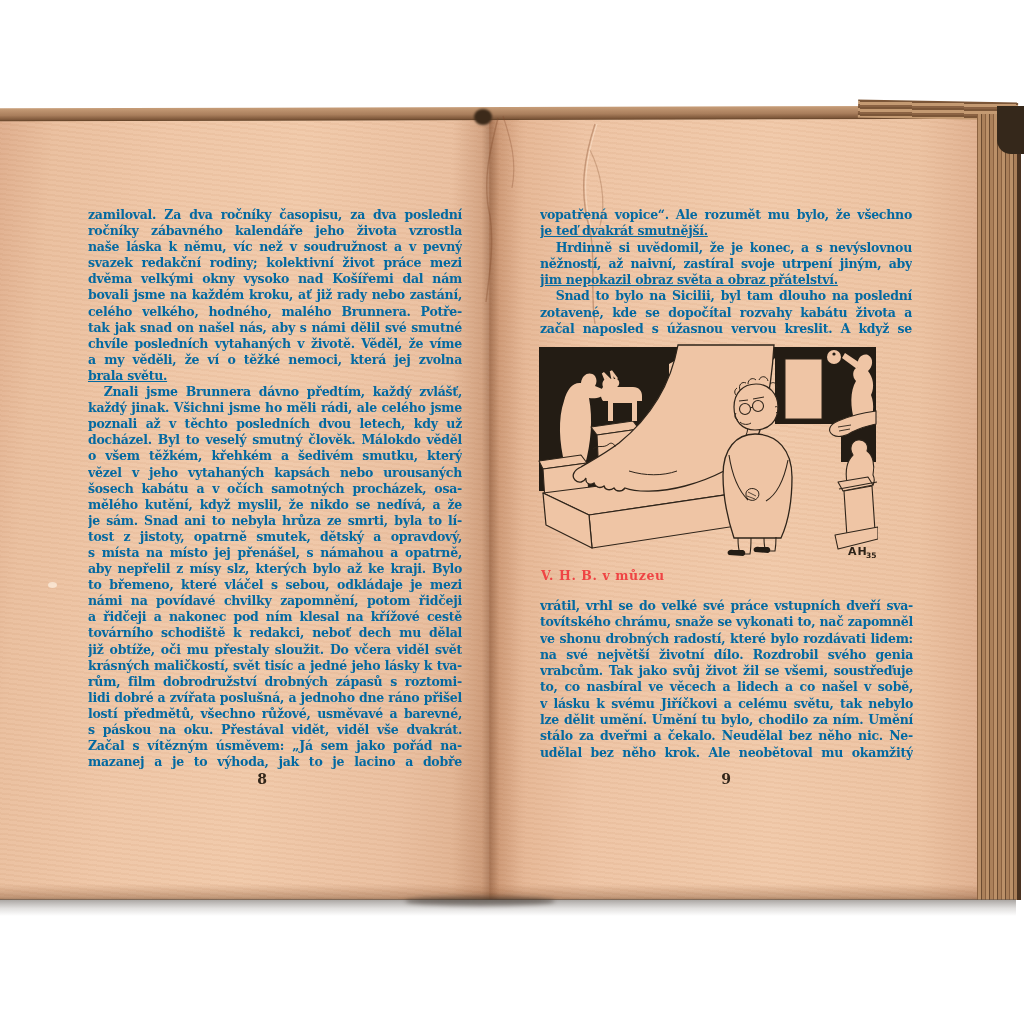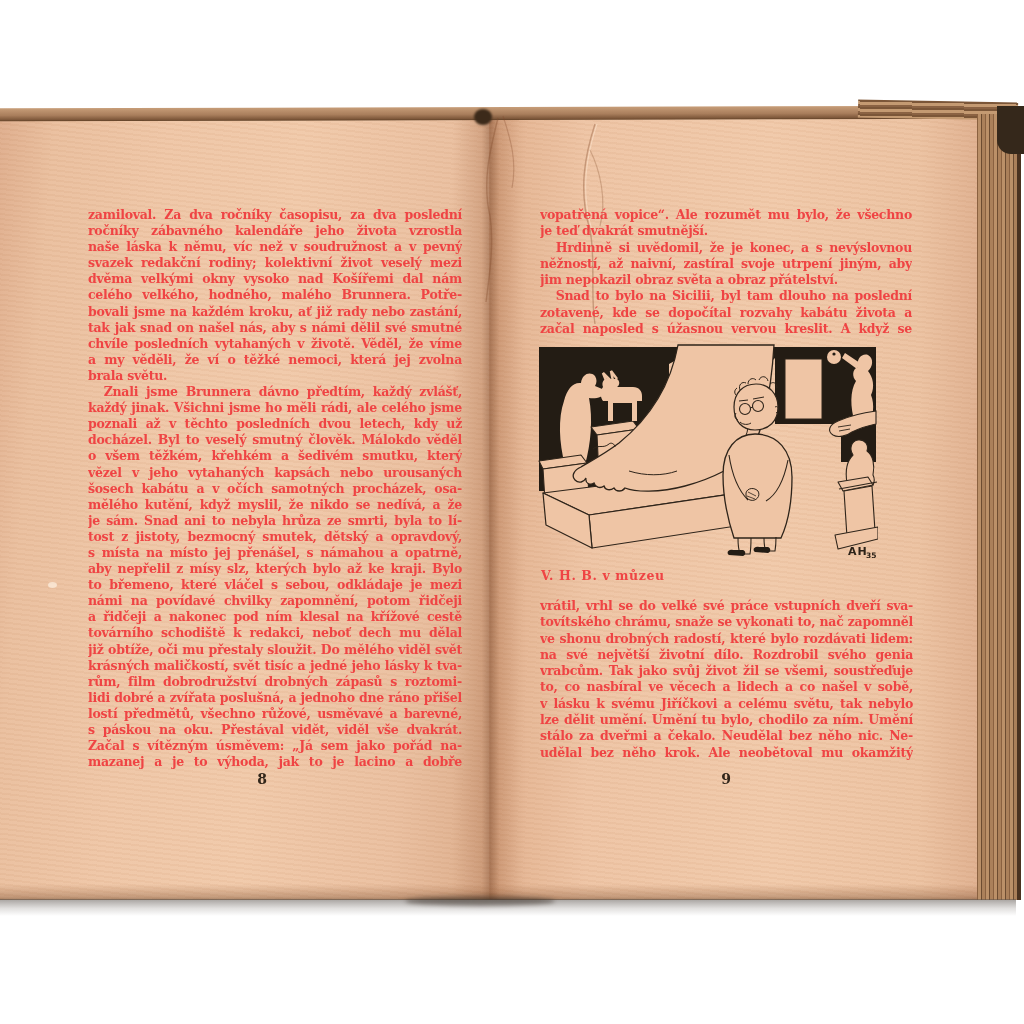--- a/index.html
+++ b/index.html
@@ -63,24 +63,24 @@
     border-radius:50%;filter:blur(2px);
   }
   .spot{
     position:absolute;left:48px;top:582px;width:9px;height:6px;background:rgba(255,244,230,0.65);
     border-radius:50%;
   }
   .crease-svg{position:absolute;left:440px;top:110px;pointer-events:none;}
 
   
   .textblock{
-    position:absolute;color:#ef4444;font-weight:700;font-size:12.5px;letter-spacing:-0.25px;
+    position:absolute;color:#0369a1;font-weight:700;font-size:12.5px;letter-spacing:-0.25px;
   }
   .tline{text-align:justify;text-align-last:justify;overflow:hidden;white-space:normal;}
-  .tline.pend{text-align-last:left;}
+  .tline.pend{text-align-last:left;text-decoration:underline;}
   .tline.indent{text-indent:1.25em;}
   #text-left{left:88px;top:207px;width:374px;line-height:16.1px;}
   #text-left .tline{height:16.1px;}
   #text-right-top{left:540px;top:207px;width:372px;line-height:16.3px;}
   #text-right-top .tline{height:16.3px;}
   #text-right-bottom{left:540px;top:598px;width:373px;line-height:16.3px;}
   #text-right-bottom .tline{height:16.3px;}
   .pagenum{
     position:absolute;top:771px;width:374px;text-align:center;color:#32261a;
     font-weight:700;font-size:14px;
@@ -118,45 +118,45 @@
     <path d="M63,6 C71,30 77,52 72,78" fill="none" stroke="rgba(128,74,44,0.3)" stroke-width="1.2"></path>
     <path d="M155,14 C145,45 138,80 150,120 C156,150 150,185 155,214" fill="none" stroke="rgba(134,80,48,0.38)" stroke-width="1.4"></path>
     <path d="M150,40 C160,60 167,90 160,116" fill="none" stroke="rgba(134,80,48,0.3)" stroke-width="1.2"></path>
     <path d="M157,14 C147,45 140,80 152,120" fill="none" stroke="rgba(255,235,215,0.5)" stroke-width="1"></path>
   </svg>
 
   <div id="text-left" class="textblock">
       <div class="tline">zamiloval. Za dva ročníky časopisu, za dva poslední</div>
       <div class="tline">ročníky zábavného kalendáře jeho života vzrostla</div>
       <div class="tline">naše láska k němu, víc než v soudružnost a v pevný</div>
-      <div class="tline">svazek redakční rodiny; kolektivní život veselý mezi</div>
+      <div class="tline">svazek redakční rodiny; kolektivní život práce mezi</div>
       <div class="tline">dvěma velkými okny vysoko nad Košířemi dal nám</div>
+      <div class="tline">bovali jsme na každém kroku, ať již rady nebo zastání,</div>
       <div class="tline">celého velkého, hodného, malého Brunnera. Potře-</div>
-      <div class="tline">bovali jsme na každém kroku, ať již rady nebo zastání,</div>
       <div class="tline">tak jak snad on našel nás, aby s námi dělil své smutné</div>
       <div class="tline">chvíle posledních vytahaných v životě. Věděl, že víme</div>
       <div class="tline">a my věděli, že ví o těžké nemoci, která jej zvolna</div>
       <div class="tline pend">brala světu.</div>
       <div class="tline indent">Znali jsme Brunnera dávno předtím, každý zvlášť,</div>
       <div class="tline">každý jinak. Všichni jsme ho měli rádi, ale celého jsme</div>
       <div class="tline">poznali až v těchto posledních dvou letech, kdy už</div>
       <div class="tline">docházel. Byl to veselý smutný člověk. Málokdo věděl</div>
       <div class="tline">o všem těžkém, křehkém a šedivém smutku, který</div>
       <div class="tline">vězel v jeho vytahaných kapsách nebo urousaných</div>
       <div class="tline">šosech kabátu a v očích samotných procházek, osa-</div>
       <div class="tline">mělého kutění, když myslil, že nikdo se nedívá, a že</div>
       <div class="tline">je sám. Snad ani to nebyla hrůza ze smrti, byla to lí-</div>
-      <div class="tline">tost z jistoty, bezmocný smutek, dětský a opravdový,</div>
+      <div class="tline">tost z jistoty, opatrně smutek, dětský a opravdový,</div>
       <div class="tline">s místa na místo jej přenášel, s námahou a opatrně,</div>
       <div class="tline">aby nepřelil z mísy slz, kterých bylo až ke kraji. Bylo</div>
       <div class="tline">to břemeno, které vláčel s sebou, odkládaje je mezi</div>
       <div class="tline">námi na povídavé chvilky zapomnění, potom řidčeji</div>
       <div class="tline">a řidčeji a nakonec pod ním klesal na křížové cestě</div>
       <div class="tline">továrního schodiště k redakci, neboť dech mu dělal</div>
-      <div class="tline">již obtíže, oči mu přestaly sloužit. Do mělého viděl svět</div>
+      <div class="tline">již obtíže, oči mu přestaly sloužit. Do včera viděl svět</div>
       <div class="tline">krásných maličkostí, svět tisíc a jedné jeho lásky k tva-</div>
       <div class="tline">rům, film dobrodružství drobných zápasů s roztomi-</div>
       <div class="tline">lidi dobré a zvířata poslušná, a jednoho dne ráno přišel</div>
       <div class="tline">lostí předmětů, všechno růžové, usměvavé a barevné,</div>
       <div class="tline">s páskou na oku. Přestával vidět, viděl vše dvakrát.</div>
       <div class="tline">Začal s vítězným úsměvem: „Já sem jako pořád na-</div>
       <div class="tline">mazanej a je to výhoda, jak to je lacino a dobře</div>
     </div>
   <div id="pagenum-left" class="pagenum">8</div>
 

